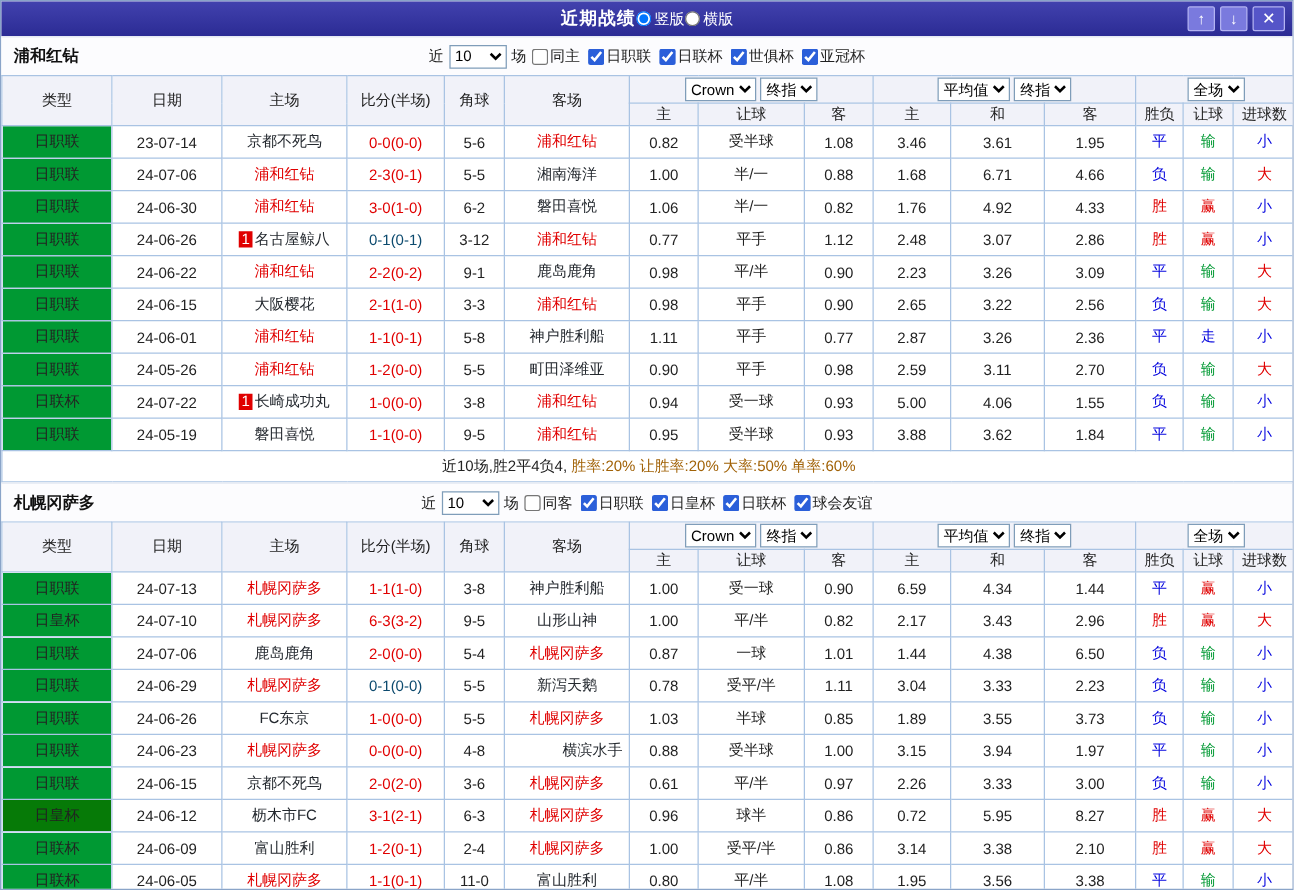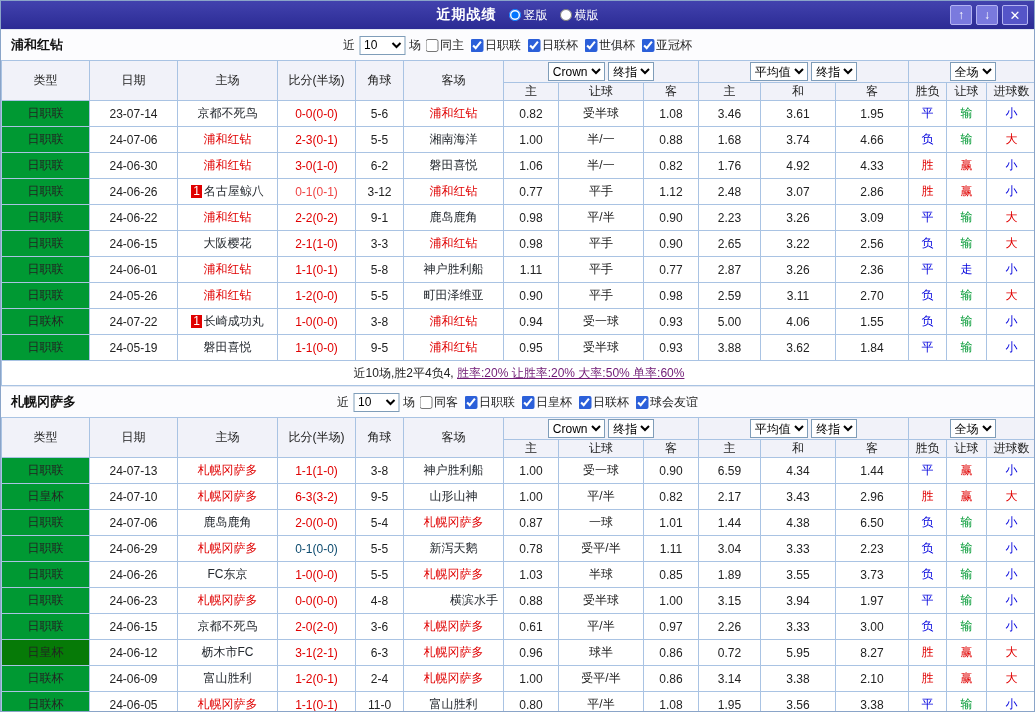--- a/index.html
+++ b/index.html
@@ -4,21 +4,21 @@
 <style>
   * { box-sizing: border-box; }
   html,body { margin:0; padding:0; background:#fff; }
   body { font-family:"Liberation Sans","DejaVu Sans",sans-serif; }
   .app { width:1035px; height:712px; overflow:hidden; border:1px solid #8aa4c8; background:#fff; }
 
   
   .titlebar { height:28px; background:linear-gradient(#4242ae,#2b2b94); position:relative;
               display:flex; align-items:center; color:#fff; }
   .tcenter { position:absolute; left:0; right:0; display:flex; justify-content:center;
-             align-items:center; gap:12px; pointer-events:none; }
+             align-items:center; pointer-events:none; }
   .tcenter * { pointer-events:auto; }
   .ttl { font-weight:bold; font-size:14px; letter-spacing:1px; }
   .radio { display:flex; align-items:center; gap:3px; font-size:12px; cursor:pointer; }
   .radio input { margin:0; width:12px; height:12px; }
   .wbtns { margin-left:auto; display:flex; gap:4px; padding-right:6px; z-index:2; }
   .wbtn { width:22px; height:20px; background:#7a7ade; border:1px solid #b3b3f2; border-radius:2px;
           color:#fff; font-size:12px; display:flex; align-items:center; justify-content:center; cursor:pointer; }
   .wbtn.close { width:26px; background:#5555c8; font-size:13px; }
 
   
@@ -40,21 +40,21 @@
   thead th { background:#f1f2f9; font-weight:normal; color:#333; }
   tr.h1 th { height:22px; }
   tr.h2 th { height:16px; }
   tbody td { height:26px; }
   td.c-type { color:#fff; }
   td.c-team span { font-size:12px; }
   .card { display:inline-block; background:#e00000; color:#fff; font-size:10px; line-height:13px;
           padding:0 2px; margin-right:2px; }
   tfoot td { height:25px; background:#fff; font-size:12px; }
   .sum-record { color:#222; }
-  .sum-stats { color:#701a75;text-decoration:underline; }
+  .sum-stats { color:#a16207; }
 </style>
 </head>
 <body>
 
 <div class="app">
 
   <div class="titlebar">
     <div class="tcenter">
       <span class="ttl">近期战绩</span>
       <label class="radio">
@@ -182,21 +182,21 @@
           <td class="c-type" style="background: rgb(0, 153, 51);">日职联</td>
           <td class="c-date">24-07-06</td>
           <td class="c-team"><span style="color: rgb(224, 0, 0);">浦和红钻</span></td>
           <td class="c-score" style="color: rgb(224, 0, 0);">2-3(0-1)</td>
           <td class="c-corner">5-5</td>
           <td class="c-team"><span style="color: rgb(36, 41, 47);">湘南海洋</span></td>
           <td class="c-num">1.00</td>
           <td class="c-num">半/一</td>
           <td class="c-num">0.88</td>
           <td class="c-num">1.68</td>
-          <td class="c-num">3.74</td>
+          <td class="c-num">6.71</td>
           <td class="c-num">4.66</td>
           <td class="c-res" style="color: rgb(0, 0, 221);">负</td>
           <td class="c-res" style="color: rgb(0, 153, 51);">输</td>
           <td class="c-res" style="color: rgb(224, 0, 0);">大</td>
         </tr>
         <tr>
           <td class="c-type" style="background: rgb(0, 153, 51);">日职联</td>
           <td class="c-date">24-06-30</td>
           <td class="c-team"><span style="color: rgb(224, 0, 0);">浦和红钻</span></td>
           <td class="c-score" style="color: rgb(224, 0, 0);">3-0(1-0)</td>
@@ -209,21 +209,21 @@
           <td class="c-num">4.92</td>
           <td class="c-num">4.33</td>
           <td class="c-res" style="color: rgb(224, 0, 0);">胜</td>
           <td class="c-res" style="color: rgb(224, 0, 0);">赢</td>
           <td class="c-res" style="color: rgb(0, 0, 221);">小</td>
         </tr>
         <tr>
           <td class="c-type" style="background: rgb(0, 153, 51);">日职联</td>
           <td class="c-date">24-06-26</td>
           <td class="c-team"><span class="card">1</span><span style="color: rgb(36, 41, 47);">名古屋鲸八</span></td>
-          <td class="c-score" style="color: #ef4444;">0-1(0-1)</td>
+          <td class="c-score" style="color: #0c4a6e;">0-1(0-1)</td>
           <td class="c-corner">3-12</td>
           <td class="c-team"><span style="color: rgb(224, 0, 0);">浦和红钻</span></td>
           <td class="c-num">0.77</td>
           <td class="c-num">平手</td>
           <td class="c-num">1.12</td>
           <td class="c-num">2.48</td>
           <td class="c-num">3.07</td>
           <td class="c-num">2.86</td>
           <td class="c-res" style="color: rgb(224, 0, 0);">胜</td>
           <td class="c-res" style="color: rgb(224, 0, 0);">赢</td>

